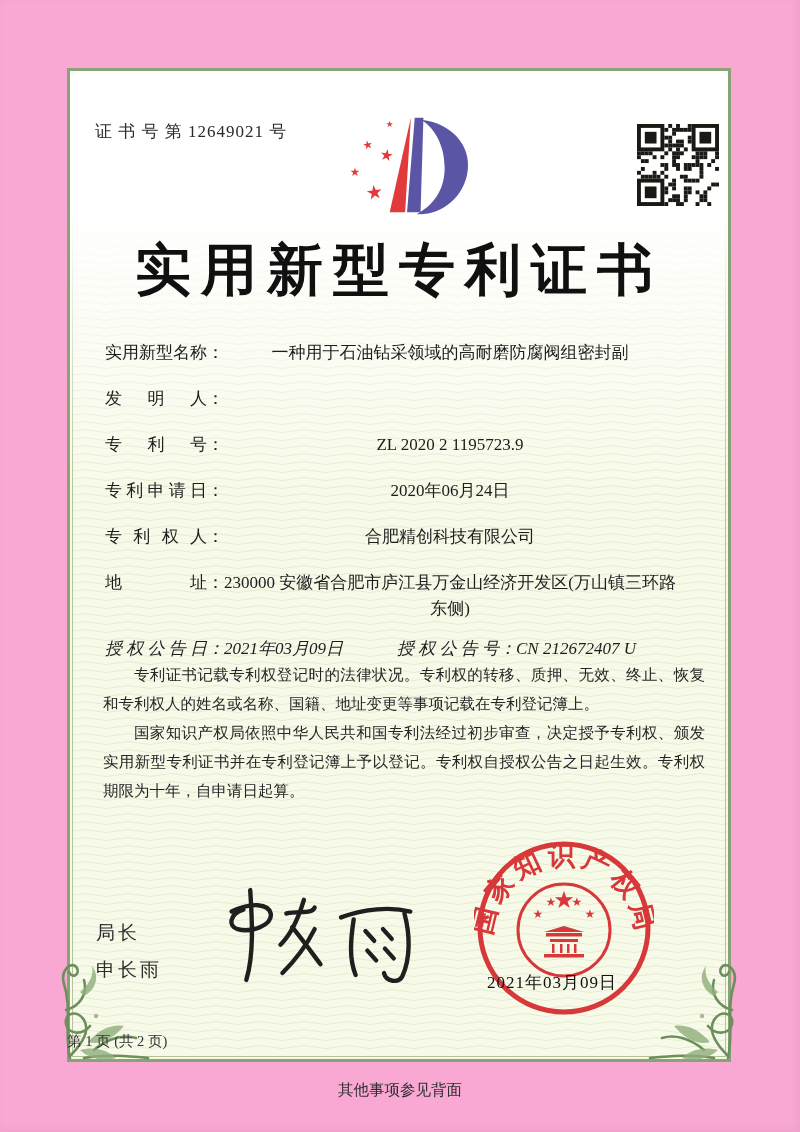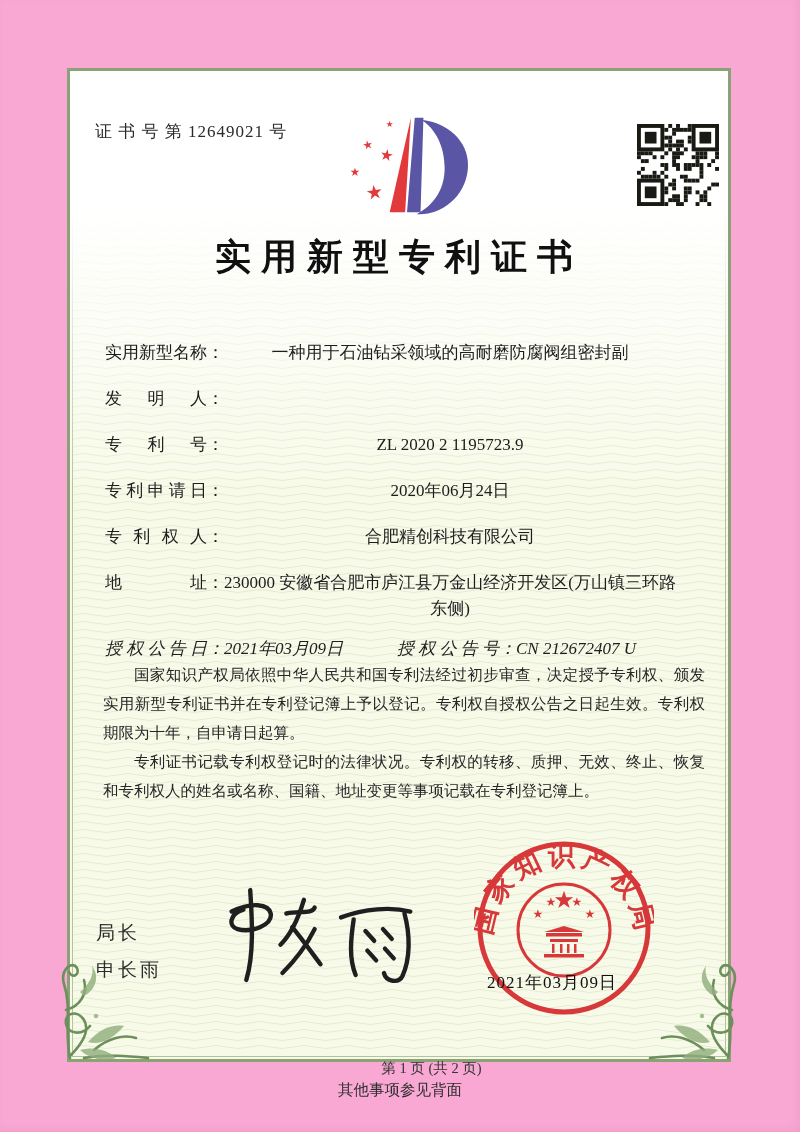--- a/index.html
+++ b/index.html
@@ -10,40 +10,40 @@
   
   .frame{position:absolute;left:67px;top:68px;width:658px;height:988px;
          border:3px solid #8ba276;background:#f8fae9;}
   .frame::after{content:"";position:absolute;inset:2px;border:1px solid #b3c49c;pointer-events:none;}
   #waves{position:absolute;left:0;top:0;width:658px;height:988px;}
   .fade{position:absolute;left:70px;top:71px;width:658px;height:420px;pointer-events:none;
         background:linear-gradient(180deg,#ffffff 0%,#ffffff 32%,rgba(255,255,255,0) 100%);}
   .cert-no{left:95px;top:120px;font-size:17px;letter-spacing:1px;color:#2a2a2a;}
   .logo{left:345px;top:110px;}
   .qr{left:637px;top:124px;}
-  .title{left:67px;top:233px;width:664px;text-align:center;font-size:36px;font-weight:700;
+  .title{left:67px;top:233px;width:664px;text-align:center;font-size:56px;font-weight:700;
          letter-spacing:10px;color:#101010;}
   .fields{left:105px;top:340px;width:580px;font-size:17px;line-height:26px;color:#1d1d1d;}
   .row{display:flex;margin-bottom:20px;}
   .row-addr{margin-bottom:14px;}
   .fl{flex:none;width:102px;text-align:justify;text-align-last:justify;}
   .fc{flex:none;}
   .fv{flex:1;max-width:452px;text-align:center;}
   .grant-row{position:relative;font-style:italic;}
   .grant2{position:absolute;left:292px;top:0;display:flex;}
   .grant2 .fl{width:102px;}
   .paras{left:103px;top:660px;width:602px;font-size:15.5px;line-height:29px;
          text-align:justify;color:#262626;}
   .paras p{margin:0;text-indent:2em;}
   .director{left:96px;top:914px;font-family:"Liberation Sans","DejaVu Sans",sans-serif;
             font-size:19px;line-height:37px;letter-spacing:3px;color:#2b2b2b;}
   .sig{left:218px;top:880px;}
   .seal{left:474px;top:838px;}
   .seal-date{left:487px;top:971px;font-size:17px;letter-spacing:1px;color:#111;}
-  .page-num{left:67px;top:1032px;width:729px;text-align:center;font-size:14.5px;color:#333;margin-top:27px;}
+  .page-num{left:67px;top:1032px;width:729px;text-align:left;font-size:14.5px;color:#333;}
   .back-note{left:0;top:1080px;width:800px;text-align:center;font-size:15.5px;color:#2e2e2e;}
   .flourish{width:100px;height:118px;}
   .fl-left{left:50px;top:946px;}
   .fl-right{left:648px;top:946px;transform:scaleX(-1);}
 </style>
 </head>
 <body>
 
 <div class="page">
 
@@ -359,22 +359,22 @@
         <span>2021年03月09日</span>
       <span class="grant2">
         <span class="fl">授权公告号</span>
           <span class="fc">：</span>
           <span>CN 212672407 U</span>
       </span>
     </div>
   </div>
 
   <div class="abs paras">
+    <p>专利证书记载专利权登记时的法律状况。专利权的转移、质押、无效、终止、恢复和专利权人的姓名或名称、国籍、地址变更等事项记载在专利登记簿上。</p>
     <p>国家知识产权局依照中华人民共和国专利法经过初步审查，决定授予专利权、颁发实用新型专利证书并在专利登记簿上予以登记。专利权自授权公告之日起生效。专利权期限为十年，自申请日起算。</p>
-    <p>专利证书记载专利权登记时的法律状况。专利权的转移、质押、无效、终止、恢复和专利权人的姓名或名称、国籍、地址变更等事项记载在专利登记簿上。</p>
   </div>
 
   <div class="abs director">
     <div>局长</div>
     <div>申长雨</div>
   </div>
 
   <svg class="abs sig" width="205" height="108" viewBox="0 0 210 110" aria-label="申长雨">
     <g fill="none" stroke="#1f1f1f" stroke-width="4.5" stroke-linecap="round" stroke-linejoin="round">
       <path d="M14,32 C34,22 52,24 54,34 C56,46 34,54 20,50 C10,47 12,34 26,30"></path>

